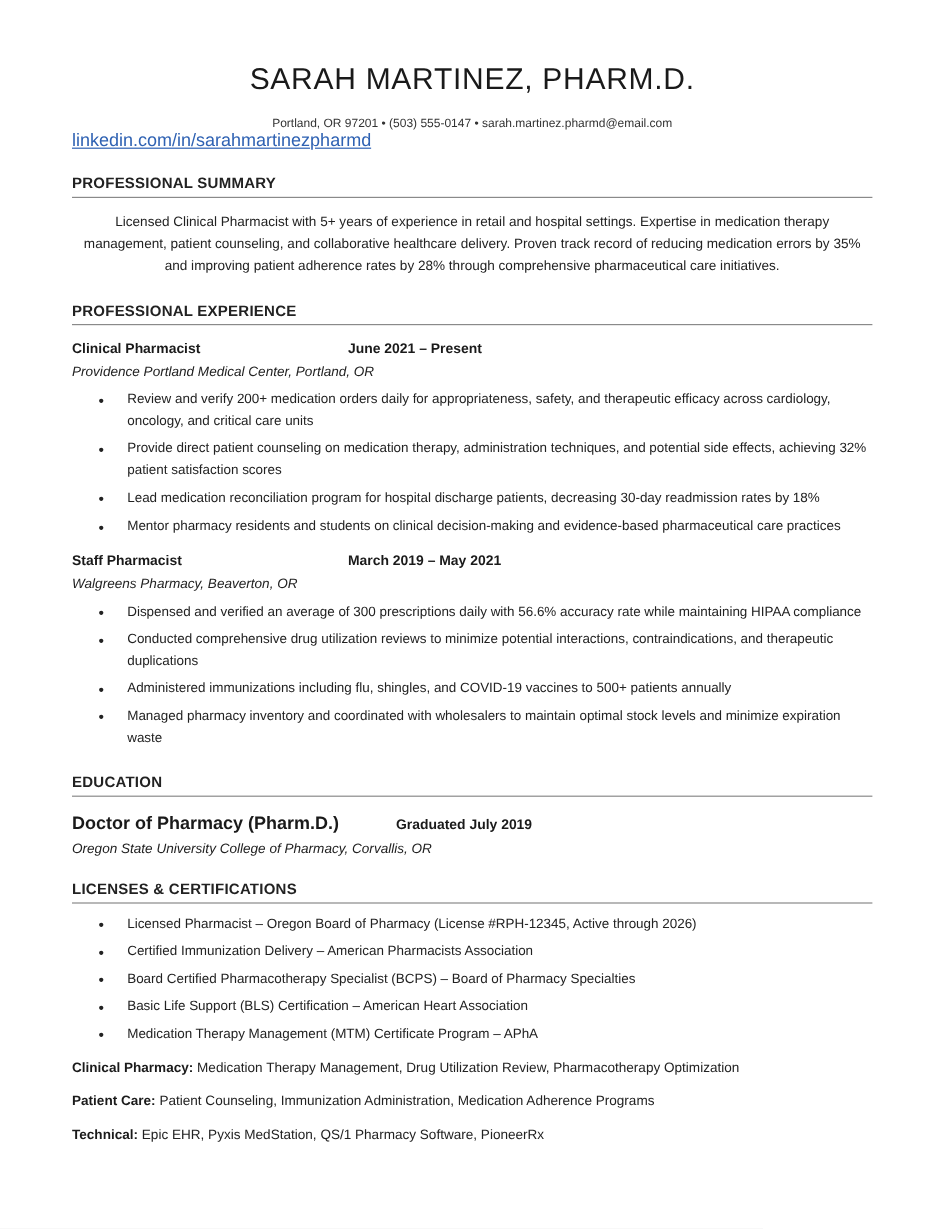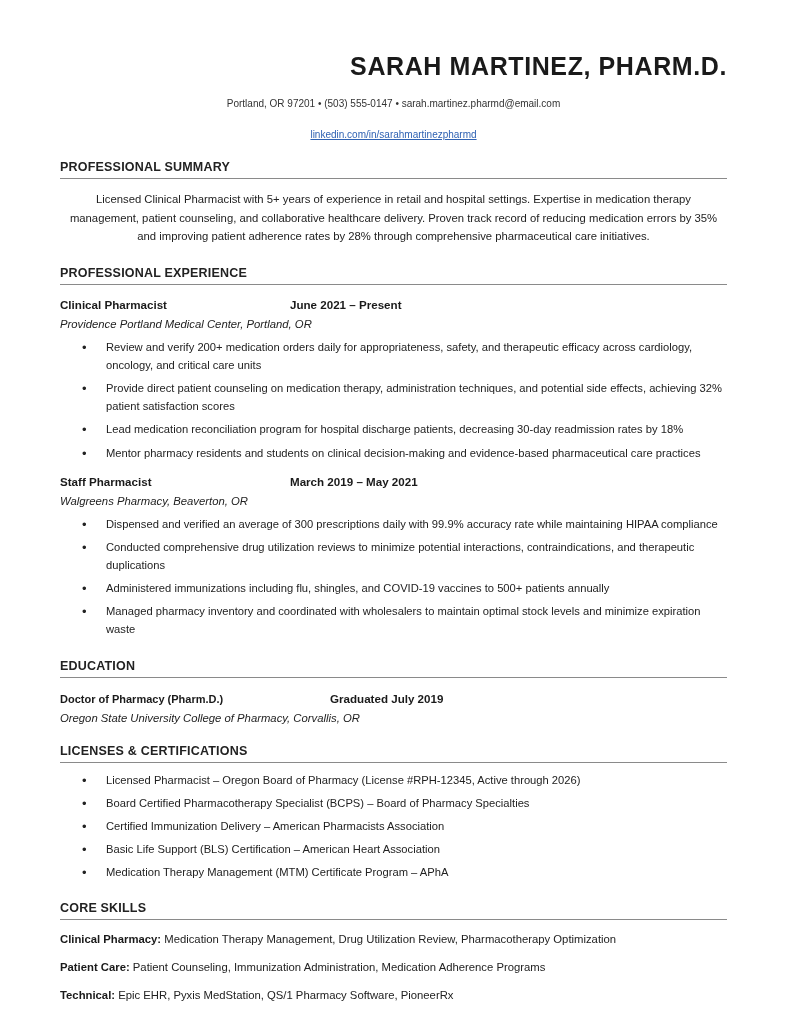--- a/index.html
+++ b/index.html
@@ -15,37 +15,36 @@
   }
   .page {
     width: 787px;
     height: 1024px;
     background: #ffffff;
     box-sizing: border-box;
     padding: 36px 60px 0 60px;
     position: relative;
   }
   .doc-name {
-    text-align: right;
+    text-align: center;
     font-size: 25px;
-    font-weight: bold;
+    font-weight: normal;
     letter-spacing: 0.6px;
     color: #1a1a1a;
     margin: 16px 0 0 0;
   }
   .contact-line {
     text-align: center;
     font-size: 10px;
     color: #333333;
     margin-top: 17px;
   }
   .linkedin-line {
-    text-align: center;
-    font-size: 10px;
-    margin-top: 20px;
+    font-size: 15px;
+    margin-top: 0;
   }
   .linkedin-line a, .link {
     color: #2f62b3;
     text-decoration: underline;
   }
   .section-header {
     font-size: 12.5px;
     font-weight: bold;
     color: #222222;
     letter-spacing: 0.2px;
@@ -105,21 +104,21 @@
     top: -1px;
     font-size: 13px;
     color: #222222;
   }
   .edu-row {
     display: flex;
     align-items: baseline;
     margin-top: 14px;
   }
   .edu-degree {
-    font-size: 11px;
+    font-size: 15px;
     font-weight: bold;
     color: #1a1a1a;
     width: 270px;
     flex: 0 0 270px;
   }
   .edu-date {
     font-size: 11.6px;
     font-weight: bold;
     color: #1a1a1a;
   }
@@ -173,44 +172,43 @@
     </ul>
   </div>
 
   <div class="job">
     <div class="job-row">
       <div class="job-title">Staff Pharmacist</div>
       <div class="job-dates">March 2019 – May 2021</div>
     </div>
     <div class="job-org">Walgreens Pharmacy, Beaverton, OR</div>
     <ul class="bullets">
-      <li>Dispensed and verified an average of 300 prescriptions daily with 99.9% accuracy rate while maintaining HIPAA compliance</li>
+      <li>Dispensed and verified an average of 300 prescriptions daily with 56.6% accuracy rate while maintaining HIPAA compliance</li>
       <li>Conducted comprehensive drug utilization reviews to minimize potential interactions, contraindications, and therapeutic duplications</li>
       <li>Administered immunizations including flu, shingles, and COVID-19 vaccines to 500+ patients annually</li>
       <li>Managed pharmacy inventory and coordinated with wholesalers to maintain optimal stock levels and minimize expiration waste</li>
     </ul>
   </div>
 
   <div class="section-header">EDUCATION</div>
   <div class="edu-row">
     <div class="edu-degree">Doctor of Pharmacy (Pharm.D.)</div>
     <div class="edu-date">Graduated July 2019</div>
   </div>
   <div class="edu-school">Oregon State University College of Pharmacy, Corvallis, OR</div>
 
   <div class="section-header">LICENSES &amp; CERTIFICATIONS</div>
   <ul class="bullets licenses-list">
     <li>Licensed Pharmacist – Oregon Board of Pharmacy (License #RPH-12345, Active through 2026)</li>
+    <li>Certified Immunization Delivery – American Pharmacists Association</li>
     <li>Board Certified Pharmacotherapy Specialist (BCPS) – Board of Pharmacy Specialties</li>
-    <li>Certified Immunization Delivery – American Pharmacists Association</li>
     <li>Basic Life Support (BLS) Certification – American Heart Association</li>
     <li>Medication Therapy Management (MTM) Certificate Program – APhA</li>
   </ul>
 
-  <div class="section-header">CORE SKILLS</div>
   <div class="skill-line">
     <b>Clinical Pharmacy:</b><span> Medication Therapy Management, Drug Utilization Review, Pharmacotherapy Optimization</span>
   </div>
   <div class="skill-line">
     <b>Patient Care:</b><span> Patient Counseling, Immunization Administration, Medication Adherence Programs</span>
   </div>
   <div class="skill-line">
     <b>Technical:</b><span> Epic EHR, Pyxis MedStation, QS/1 Pharmacy Software, PioneerRx</span>
   </div>
 

